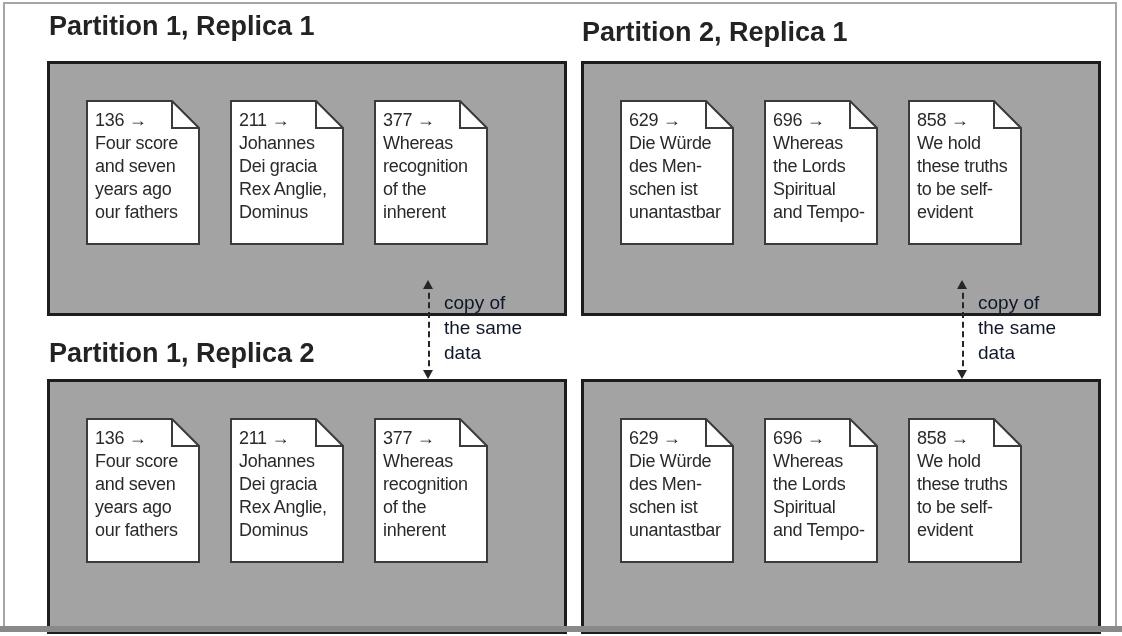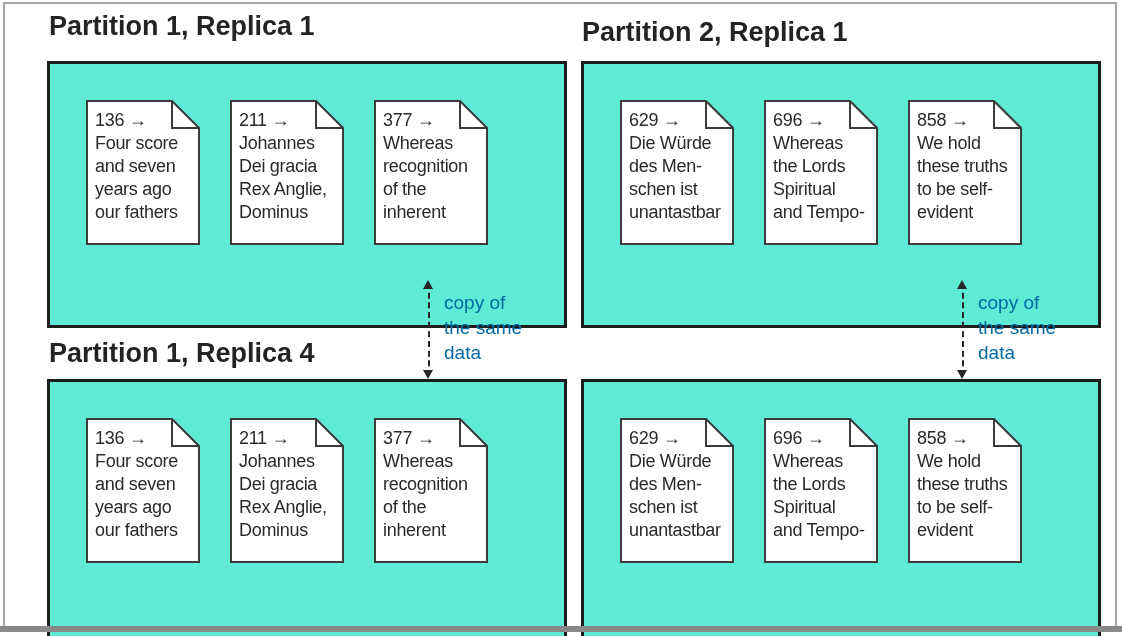--- a/index.html
+++ b/index.html
@@ -44,24 +44,24 @@
   .t1 { left: 49px;  top: 10px; }
   .t2 { left: 582px; top: 16px; }
   .t3 { left: 49px;  top: 337px; }
   .t4 { left: 582px; top: 337px; }
 
   .replica-box {
     position: absolute;
     width: 478px;
     height: 213px;
     border: 3px solid #1d1d1d;
-    background: #5eead4;
+    background: #a3a3a3;
     display: flex;
     align-items: flex-start;
-    padding: 36px 0 12px 36px;
+    padding: 36px 0 0 36px;
     box-sizing: content-box;
     gap: 30px;
   }
   .b1 { left: 47px;  top: 61px; }
   .b2 { left: 581px; top: 61px; }
   .b3 { left: 47px;  top: 379px; }
   .b4 { left: 581px; top: 379px; }
 
   .doc {
     position: relative;
@@ -121,21 +121,21 @@
     border-top: 9px solid #262626;
   }
   .a1 { left: 428px; }
   .a2 { left: 962px; }
 
   .sync-label {
     position: absolute;
     top: 290px;
     font-size: 19px;
     line-height: 25px;
-    color: #0369a1;
+    color: #0f172a;
     white-space: pre-line;
   }
   .l1 { left: 444px; }
   .l2 { left: 978px; }
 </style>
 </head>
 <body>
 
 <div class="stage">
 
@@ -208,21 +208,21 @@
         <path d="M86 1 V28 H113" fill="none" stroke="#3b3b3b" stroke-width="2"></path>
       </svg>
       <div class="doc-text">858 →
 We hold
 these truths
 to be self-
 evident</div>
     </div>
   </div>
 
-  <div class="q-title t3">Partition 1, Replica 4</div>
+  <div class="q-title t3">Partition 1, Replica 2</div>
   <div class="replica-box b3">
     <div class="doc">
       <svg viewBox="0 0 114 145" preserveAspectRatio="none">
         <path d="M86 1 H1 V144 H113 V28 Z" fill="#ffffff" stroke="#3b3b3b" stroke-width="2"></path>
         <path d="M86 1 V28 H113" fill="none" stroke="#3b3b3b" stroke-width="2"></path>
       </svg>
       <div class="doc-text">136 →
 Four score
 and seven
 years ago

